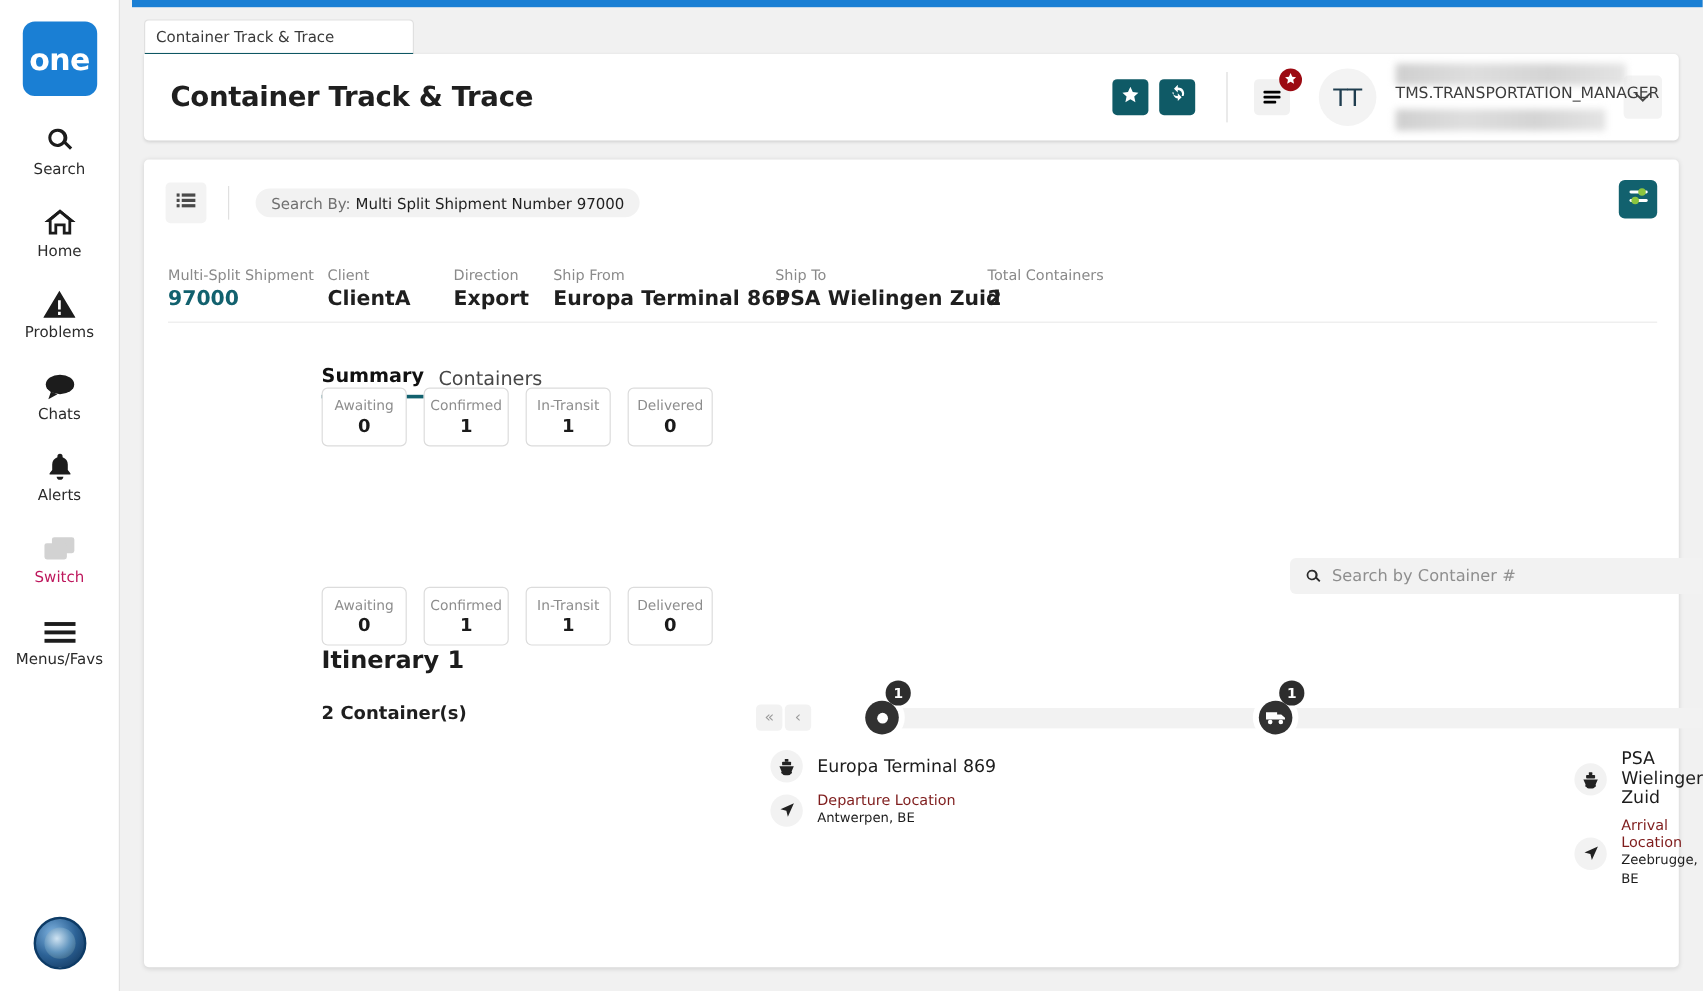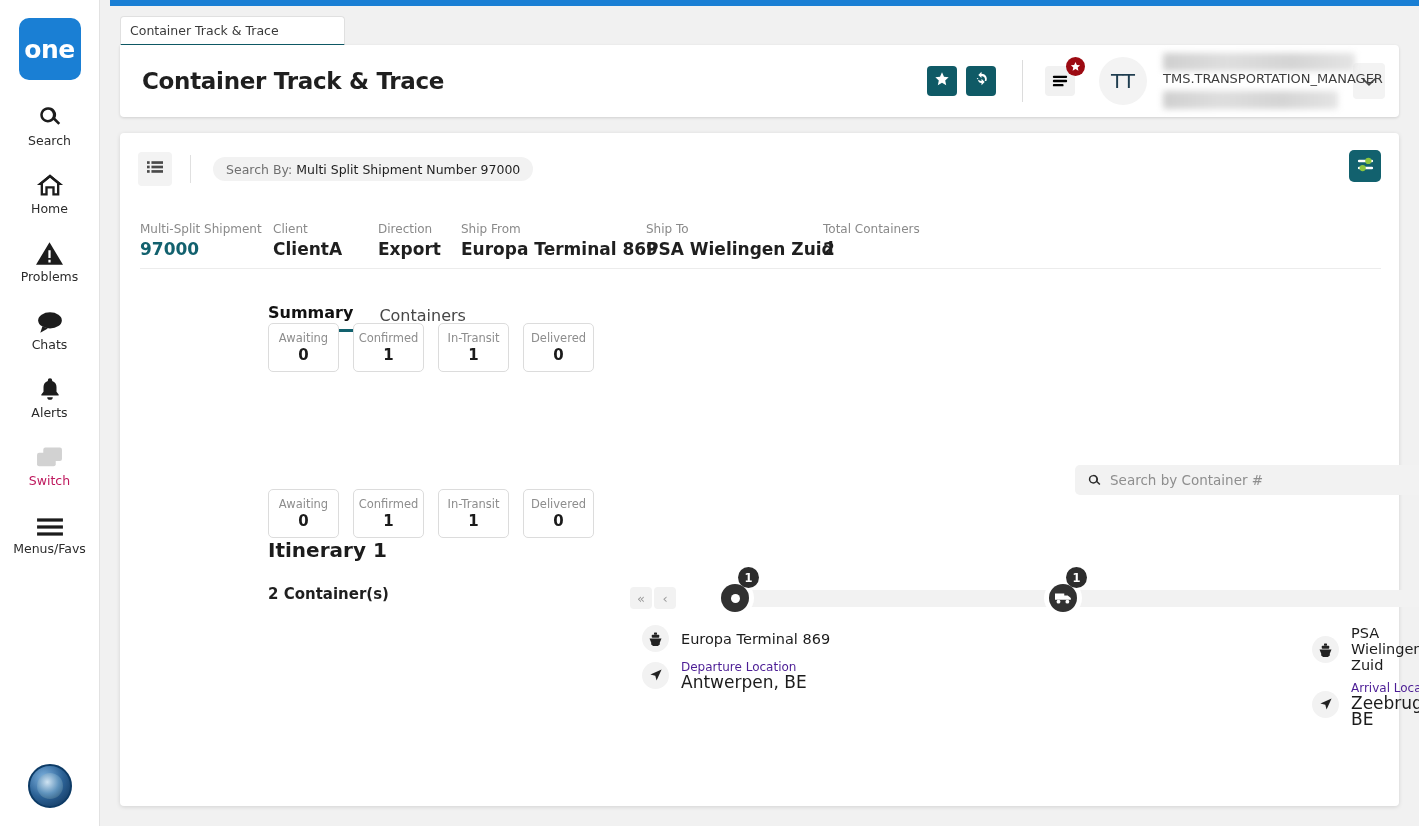--- a/index.html
+++ b/index.html
@@ -166,21 +166,21 @@
   .kv .k { font-size: 12px; color: #8a8a8a; font-family:"DejaVu Sans",sans-serif; white-space: nowrap; }
   .kv .v {
     font-size: 17px; font-weight: 700; color: #1f1f1f; margin-top: 3px;
     font-family: "DejaVu Sans", sans-serif; white-space: nowrap;
   }
   .kv .v.link { color: #12616e; cursor: pointer; }
 
   
   #content-tabs {
     position: absolute; left: 148px; top: 170px;
-    display: flex; align-items: flex-end; gap: 26px;
+    display: flex; align-items: flex-end; gap: 12px;
   }
   .ctab {
     font-size: 16px; color: #474747; padding-bottom: 7px; cursor: pointer;
     font-family: "DejaVu Sans", sans-serif;
   }
   .ctab.active { color: #111; font-weight: 700; border-bottom: 3px solid #12616e; }
 
   
   .status-row { position: absolute; display: flex; gap: 14px; }
   #status-row-top { left: 148px; top: 190px; }
@@ -255,22 +255,22 @@
 
   .loc-block { position: absolute; top: 52px; }
   .loc-row { display: flex; align-items: center; margin-bottom: 8px; }
   .loc-icon {
     width: 27px; height: 27px; border-radius: 50%; background: #f2f2f2;
     display: flex; align-items: center; justify-content: center; margin-right: 12px;
     flex: 0 0 27px;
   }
   .loc-icon svg { fill: #222; }
   .loc-name { font-size: 14.5px; color: #1c1c1c; font-family: "DejaVu Sans", sans-serif; }
-  .loc-sub-k { font-size: 12px; color: #4c1d95; font-family: "DejaVu Sans", sans-serif; line-height: 14px; }
-  .loc-sub-v { font-size: 17px; color: #1c1c1c; font-family: "DejaVu Sans", sans-serif; line-height: 16px; }
+  .loc-sub-k { font-size: 12px; color: #7f1d1d; font-family: "DejaVu Sans", sans-serif; line-height: 14px; }
+  .loc-sub-v { font-size: 11px; color: #1c1c1c; font-family: "DejaVu Sans", sans-serif; line-height: 16px; }
   #loc-origin { left: 14px; }
   #loc-dest { left: 684px; }
 </style>
 </head>
 <body>
 
 <div id="left-rail">
   <div id="brand-logo">
     <span>one</span>
   </div>

